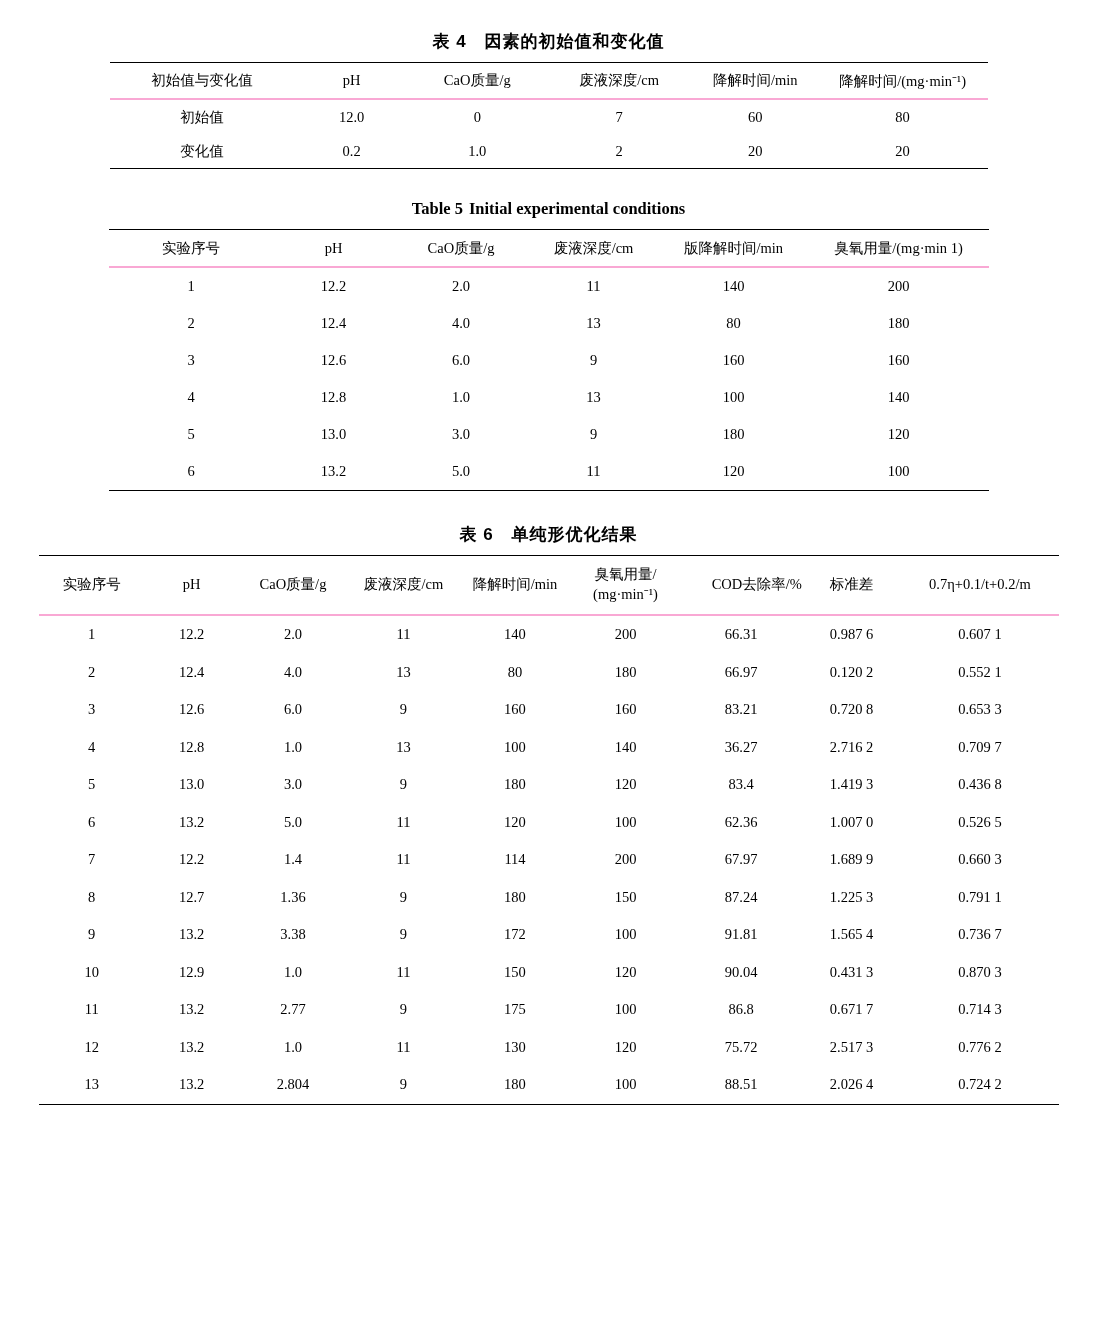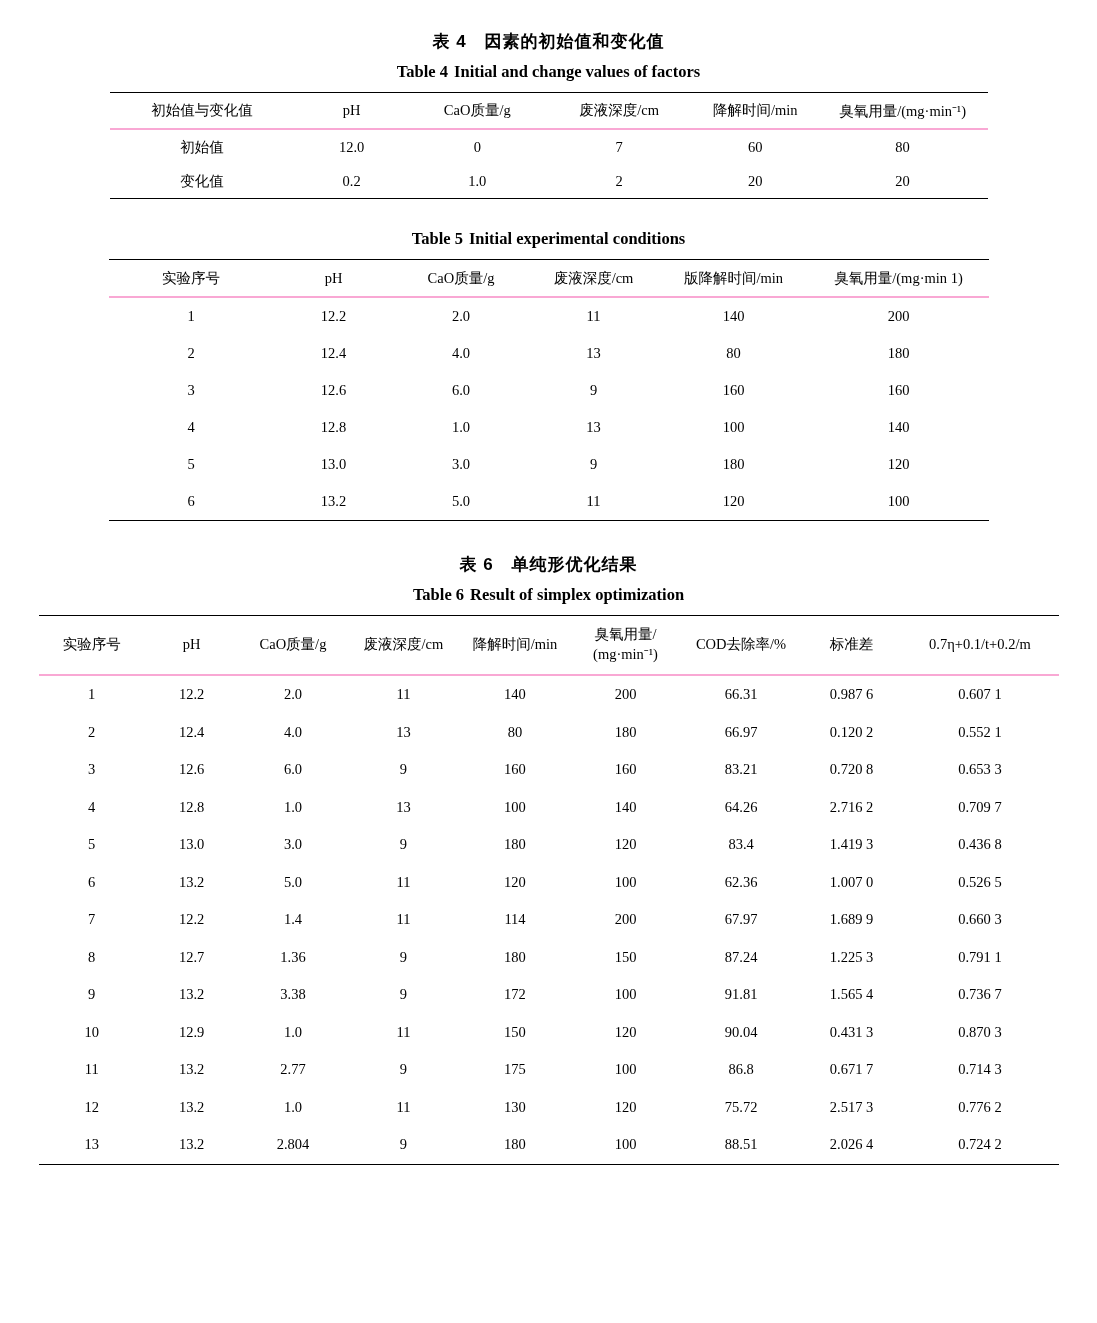--- a/index.html
+++ b/index.html
@@ -100,44 +100,41 @@
 
   
   table.t6 thead th { height: 58px; line-height: 1.35; }
   table.t6 tbody td { height: 37.5px; }
   table.t6 .c0 { width: 105px; }
   table.t6 .c1 { width: 92px; }
   table.t6 .c2 { width: 108px; }
   table.t6 .c3 { width: 110px; }
   table.t6 .c4 { width: 110px; }
   table.t6 .c5 { width: 108px; }
-  table.t6 .c6 { width: 120px; }
+  table.t6 .c6 { width: 120px; text-align: right; }
   table.t6 .c7 { width: 98px; }
   table.t6 .c8 { width: 155px; }
   .two-line { display: block; }
 </style>
 </head>
 <body>
 
 <div class="page">
 
   <div class="table-block">
     <div class="title-cn">表 4　因素的初始值和变化值</div>
-    <div class="title-en">
-      <span class="tnum">Table 4</span><span>Initial and change values of factors</span>
-    </div>
     <table class="t4">
       <thead>
         <tr class="rule-top rule-mid-below">
           <th class="c0">初始值与变化值</th>
           <th class="c1">pH</th>
           <th class="c2">CaO质量/g</th>
           <th class="c3">废液深度/cm</th>
           <th class="c4">降解时间/min</th>
-          <th class="c5">臭氧用量/(mg·min⁻¹)</th>
+          <th class="c5">降解时间/(mg·min⁻¹)</th>
         </tr>
       </thead>
       <tbody>
         <tr class="rule-mid">
           <td>初始值</td>
           <td>12.0</td>
           <td>0</td>
           <td>7</td>
           <td>60</td>
           <td>80</td>
@@ -217,23 +214,20 @@
           <td>11</td>
           <td>120</td>
           <td>100</td>
         </tr>
       </tbody>
     </table>
   </div>
 
   <div class="table-block" style="margin-top:32px;">
     <div class="title-cn">表 6　单纯形优化结果</div>
-    <div class="title-en">
-      <span class="tnum">Table 6</span><span>Result of simplex optimization</span>
-    </div>
     <table class="t6">
       <thead>
         <tr class="rule-top">
           <th class="c0">实验序号</th>
           <th class="c1">pH</th>
           <th class="c2">CaO质量/g</th>
           <th class="c3">废液深度/cm</th>
           <th class="c4">降解时间/min</th>
           <th class="c5">
             <span class="two-line">臭氧用量/</span>
@@ -278,21 +272,21 @@
           <td>0.720 8</td>
           <td>0.653 3</td>
         </tr>
         <tr>
           <td>4</td>
           <td>12.8</td>
           <td>1.0</td>
           <td>13</td>
           <td>100</td>
           <td>140</td>
-          <td>64.26</td>
+          <td>36.27</td>
           <td>2.716 2</td>
           <td>0.709 7</td>
         </tr>
         <tr>
           <td>5</td>
           <td>13.0</td>
           <td>3.0</td>
           <td>9</td>
           <td>180</td>
           <td>120</td>

